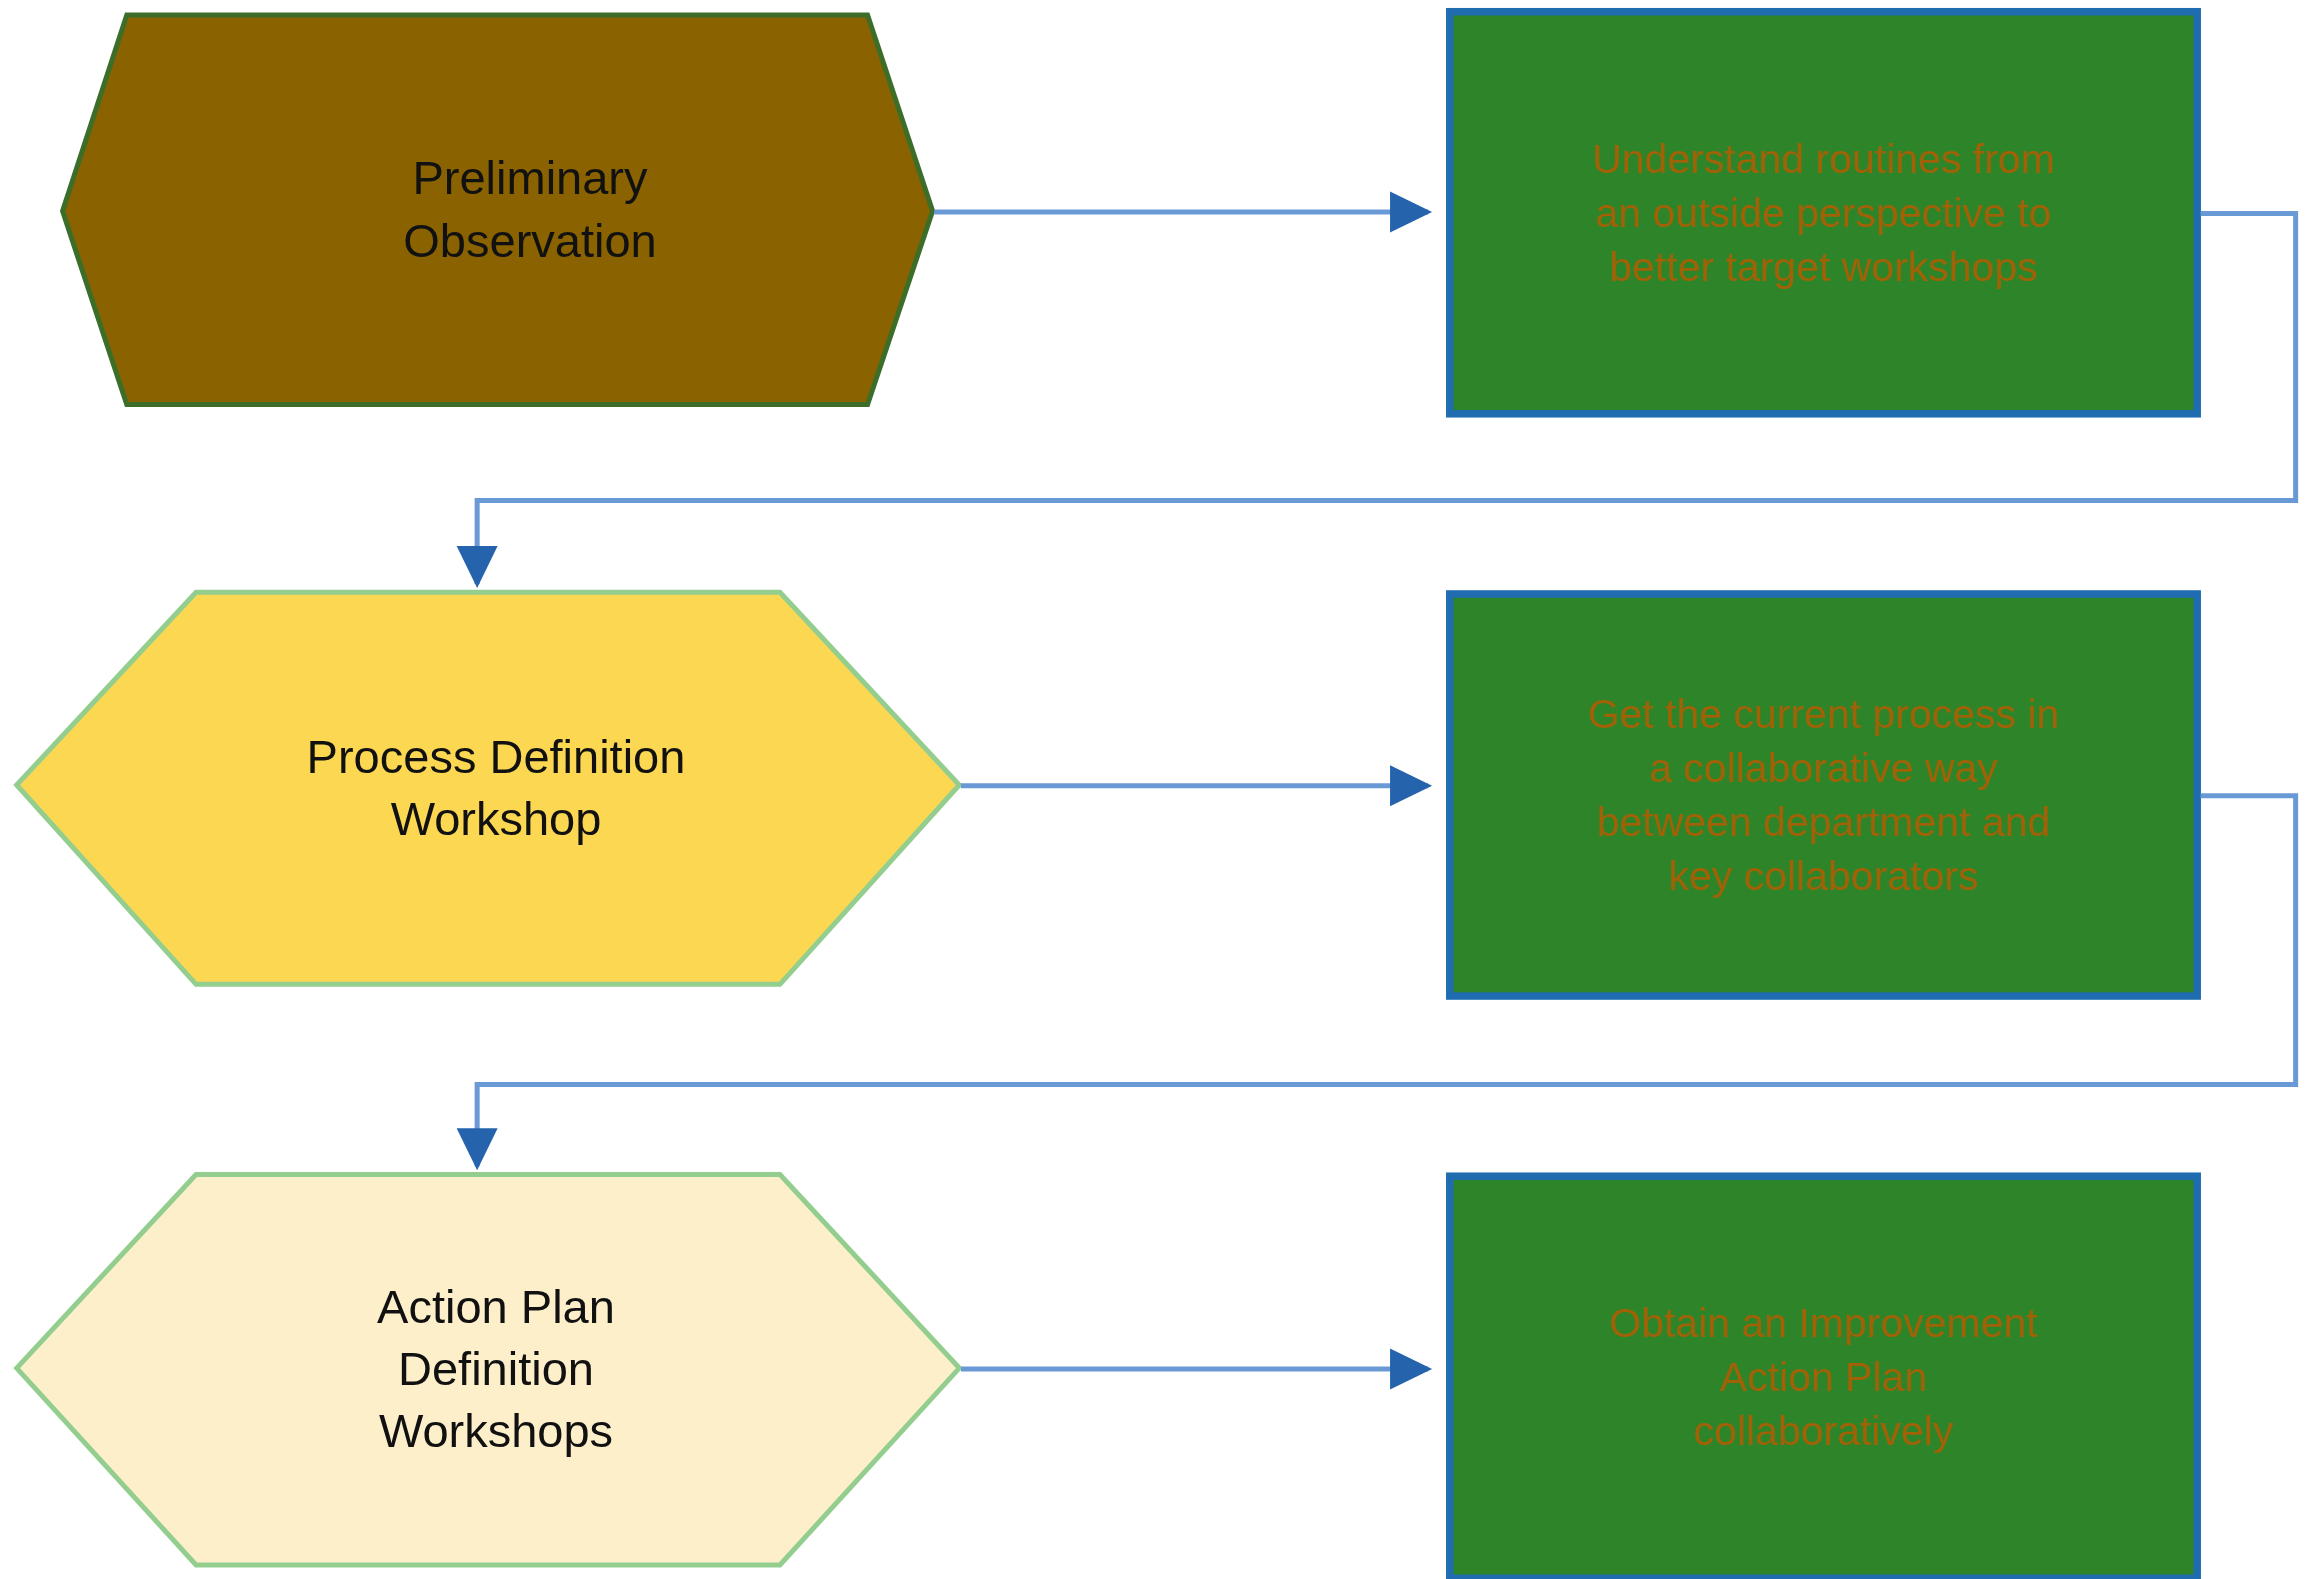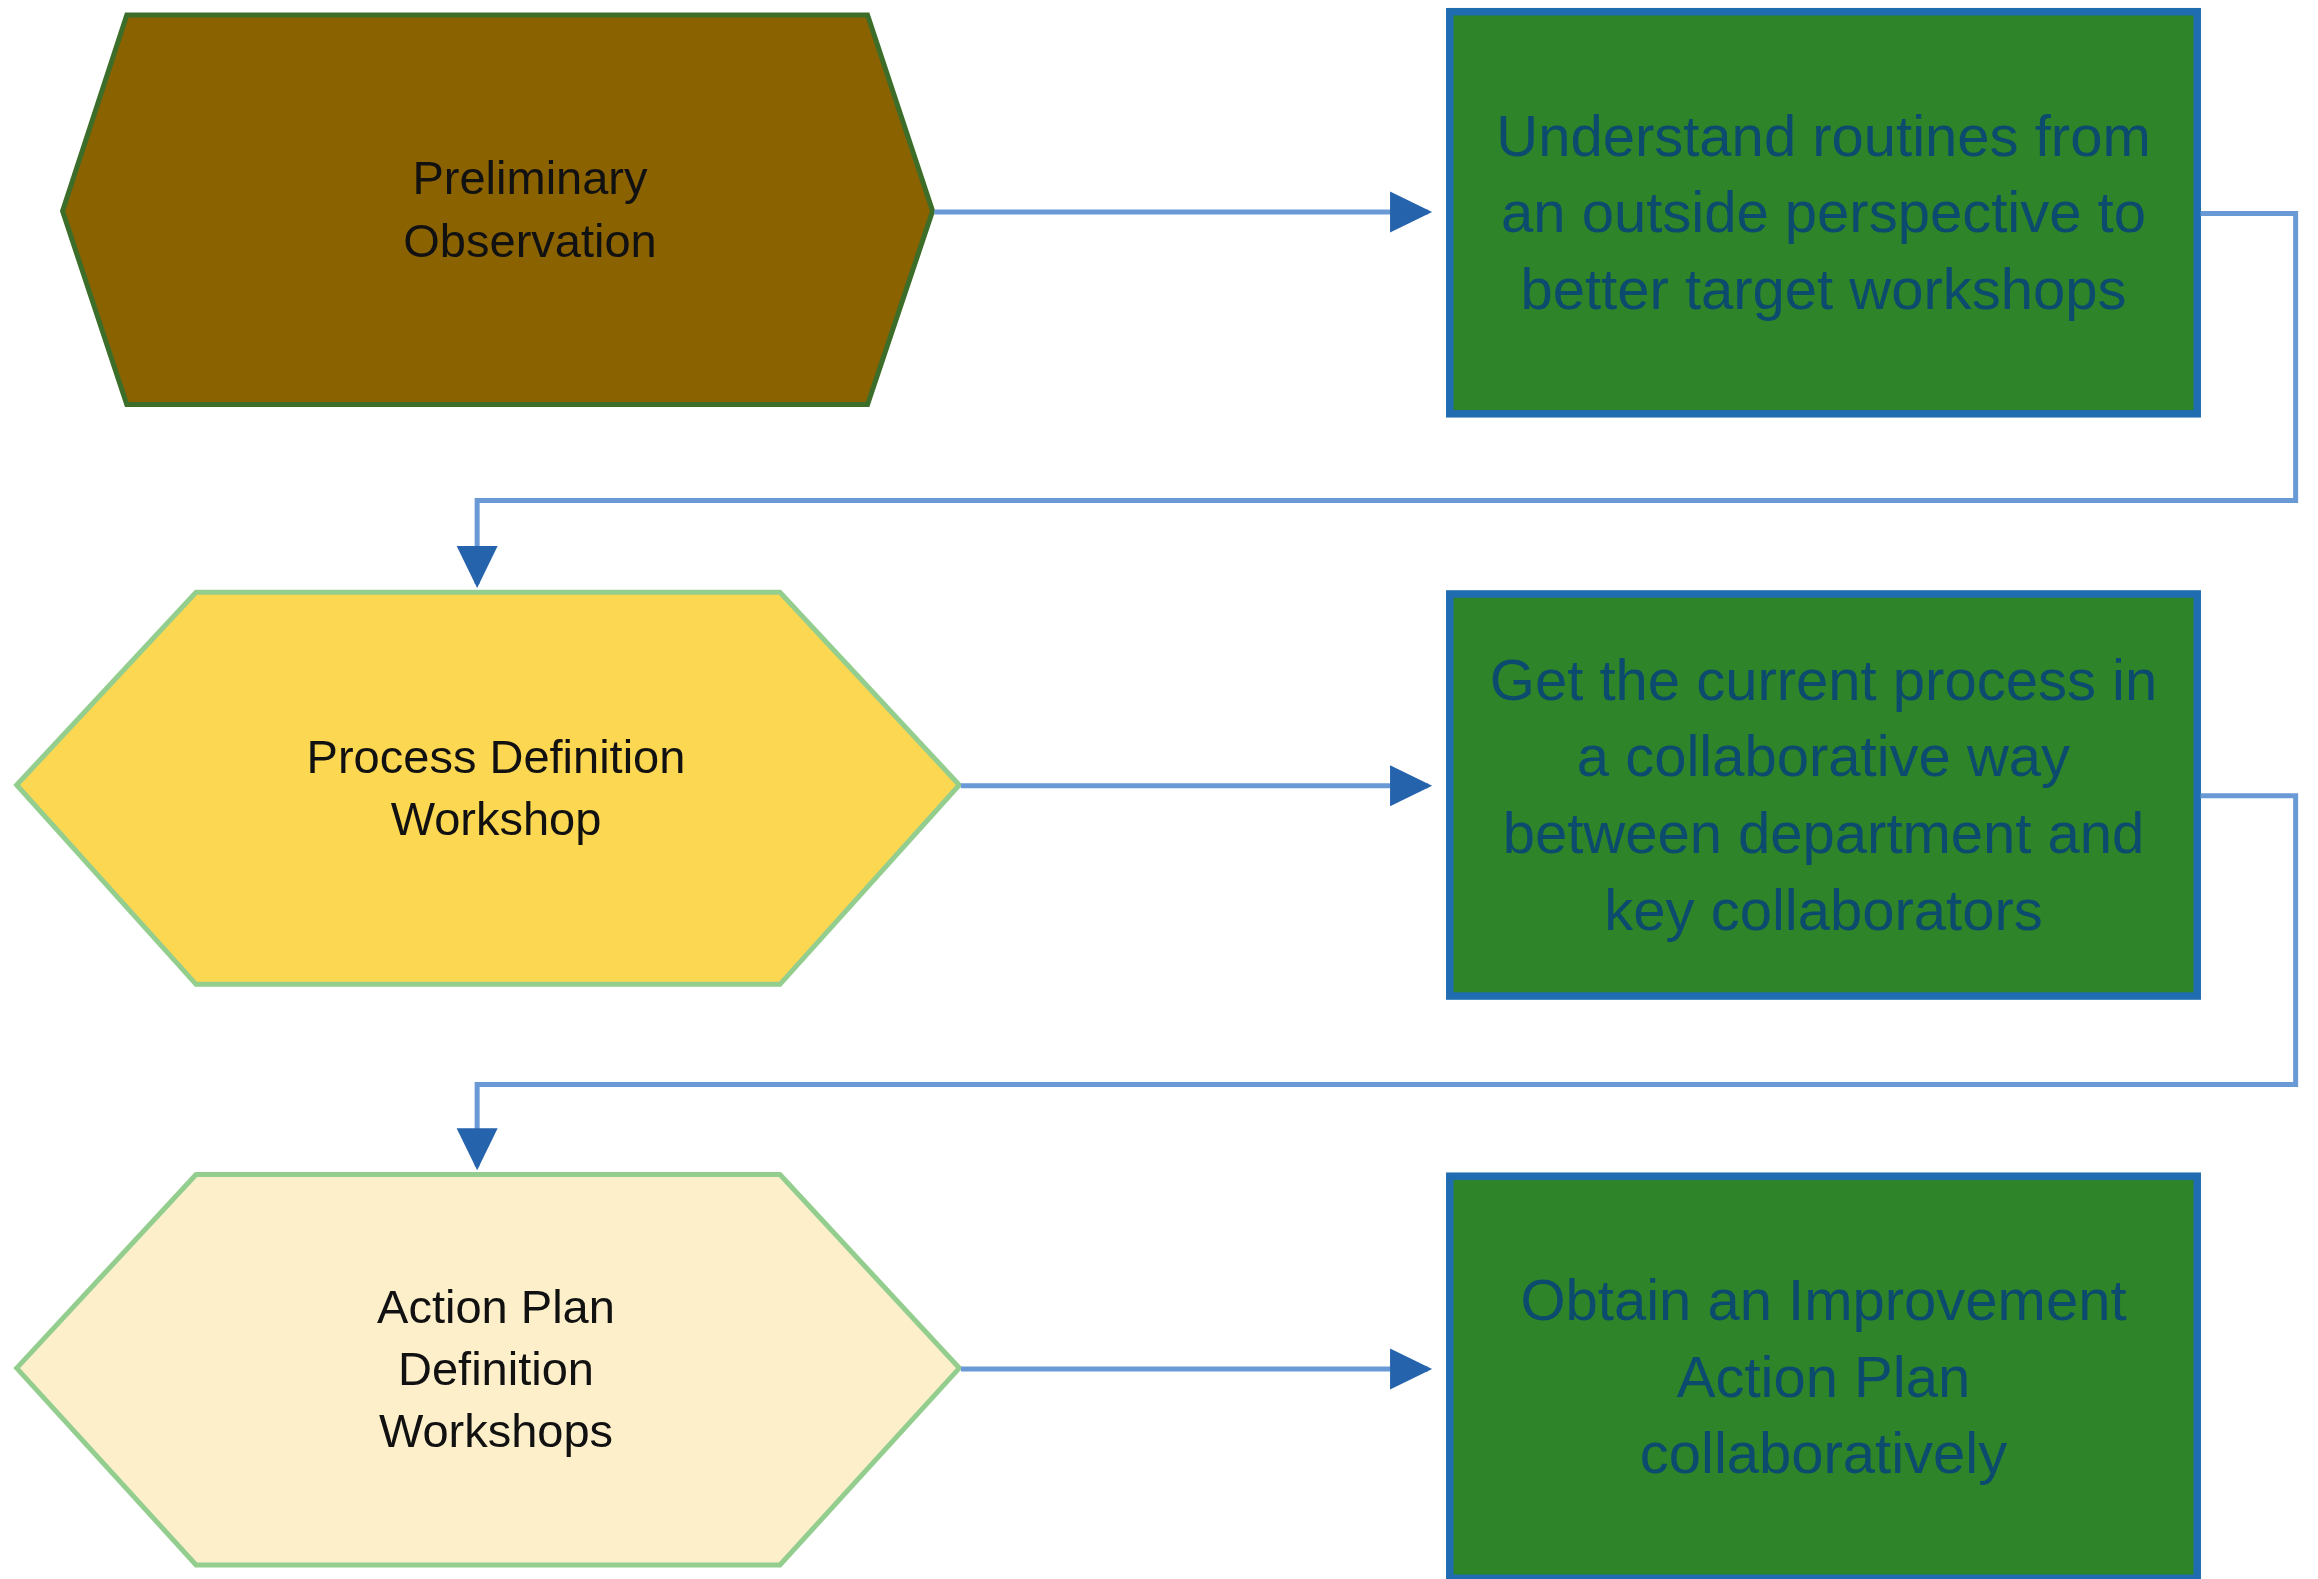--- a/index.html
+++ b/index.html
@@ -33,22 +33,22 @@
     pointer-events: none;
     white-space: pre-line;
   }
   .hex-label {
     color: #111111;
     font-size: 47px;
     line-height: 1.32;
     font-weight: 400;
   }
   .box-label {
-    color: #0c4a6e;
-    font-size: 58px;
+    color: #a16207;
+    font-size: 41px;
     line-height: 1.32;
     font-weight: 400;
   }
 </style>
 </head>
 <body>
 
 <div id="stage">
 
   <svg id="diagram-svg" viewBox="0 0 2780 1894" xmlns="http://www.w3.org/2000/svg">

